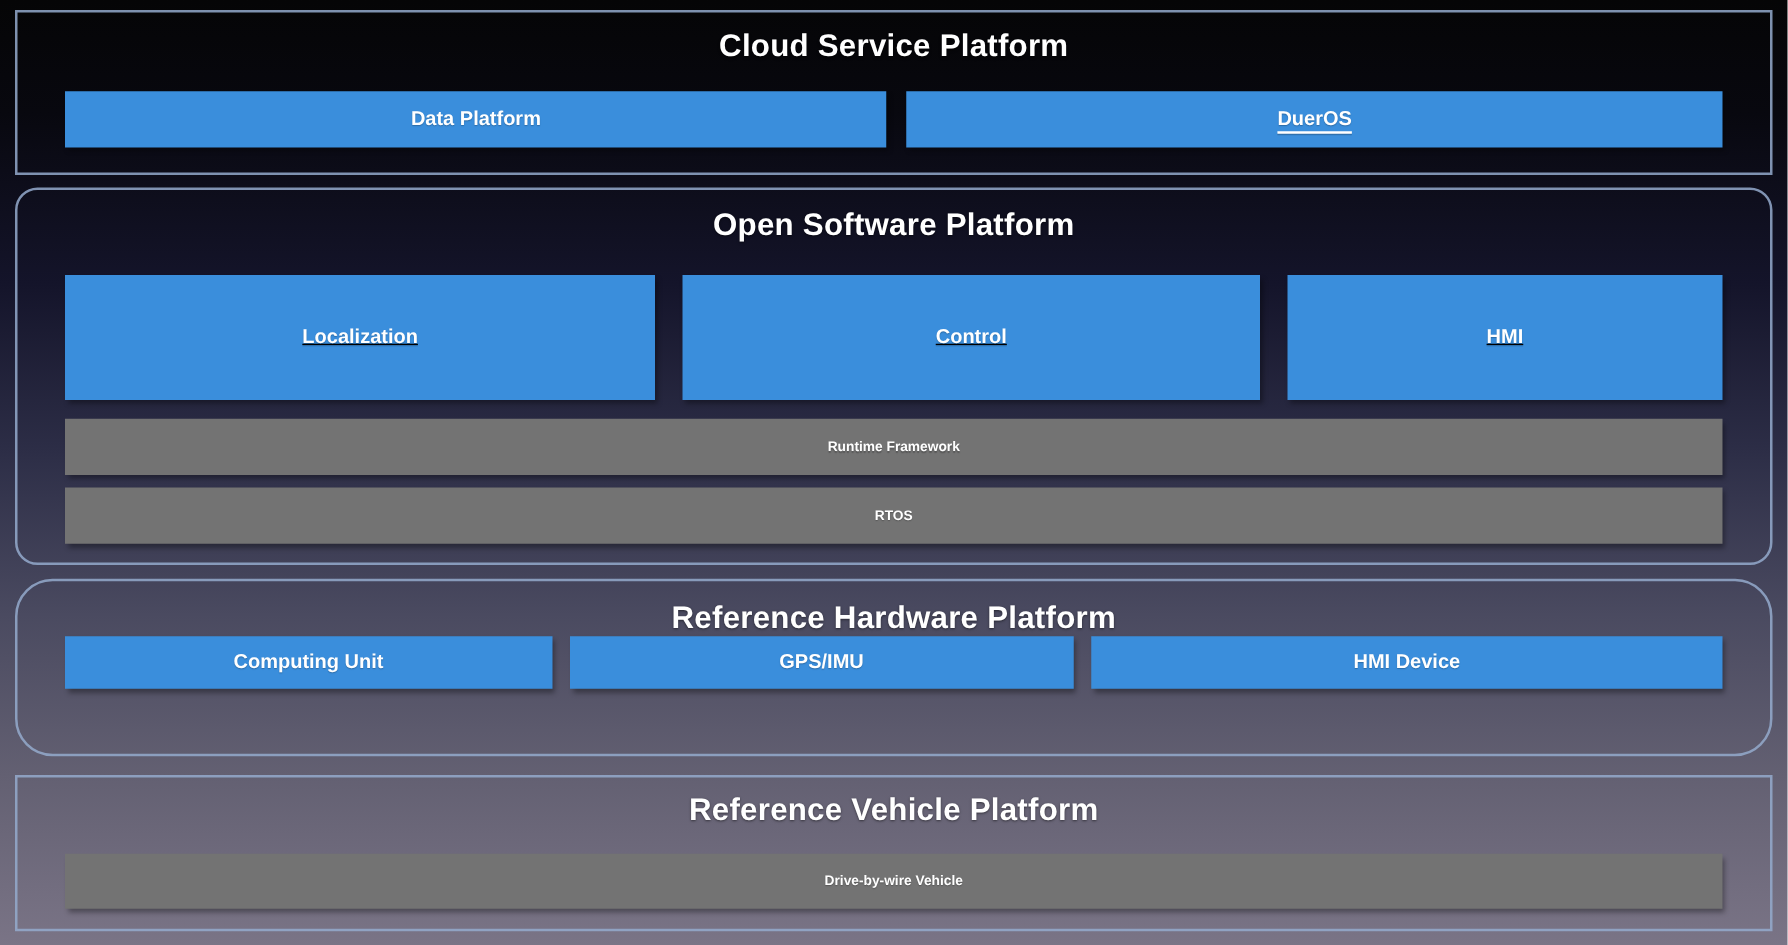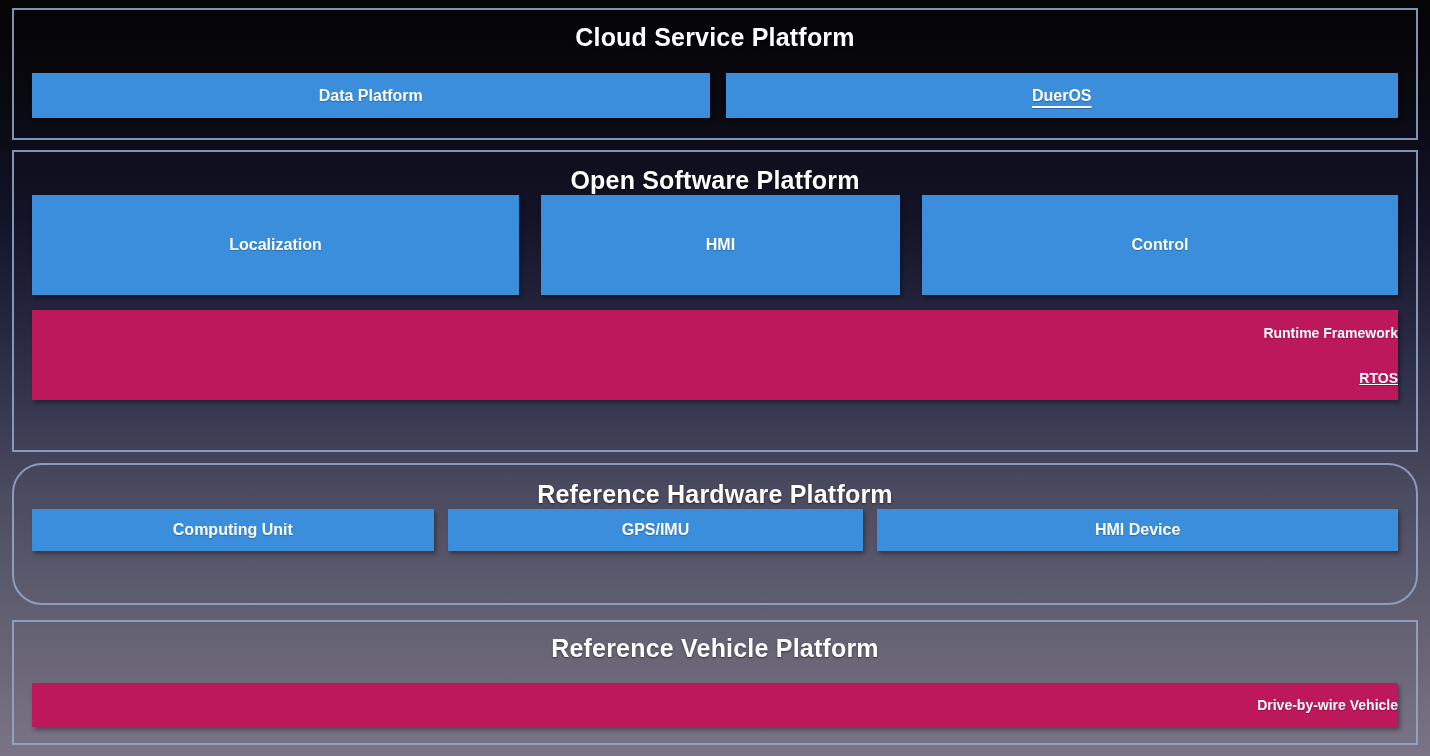--- a/index.html
+++ b/index.html
@@ -22,21 +22,21 @@
   }
   .canvas {
     box-sizing: border-box;
     width: 1430px;
     height: 756px;
     padding: 8px 12px 0 12px;
   }
   .section {
     box-sizing: border-box;
     border: 2px solid rgba(148, 170, 205, 0.85);
-    padding: 0 18px;
+    padding: 0 38px;
     position: relative;
   }
   .section-title {
     color: #ffffff;
     font-size: 25px;
     font-weight: bold;
     line-height: 30px;
     text-align: center;
     letter-spacing: 0.2px;
     text-shadow: 0 1px 2px rgba(0,0,0,0.5);
@@ -49,56 +49,56 @@
     color: #ffffff;
     font-size: 16px;
     font-weight: bold;
     display: flex;
     align-items: center;
     justify-content: center;
     box-shadow: 2px 3px 4px rgba(0,0,0,0.35);
     text-shadow: 0 1px 1px rgba(0,0,0,0.25);
   }
   .bar {
-    background: #be185d;
+    background: #737373;
     color: #ffffff;
-    font-size: 14px;
+    font-size: 11px;
     font-weight: bold;
     display: flex;
     align-items: center;
-    justify-content: flex-end;
+    justify-content: center;
     box-shadow: 2px 3px 4px rgba(0,0,0,0.35);
     text-shadow: 0 1px 1px rgba(0,0,0,0.25);
   }
 
   
   .sec-cloud { height: 132px; margin-bottom: 10px; }
   .sec-cloud .section-title { margin-top: 12px; }
   .sec-cloud .row { margin-top: 21px; gap: 16px; }
   .sec-cloud .box { height: 45px; }
   .box-data-platform { flex-grow: 673; flex-basis: 0; }
   .box-dueros { flex-grow: 668; flex-basis: 0; }
   .dueros-wavy {
     text-decoration-style: wavy;
     text-decoration-color: #d40b0b;
     text-underline-offset: 5px;
     text-decoration-thickness: 2px;
   }
   .dueros-text { text-decoration: underline solid #ffffff; text-decoration-thickness: 1.5px; }
 
   
-  .sec-software { height: 302px; margin-bottom: 11px; }
+  .sec-software { height: 302px; margin-bottom: 11px; border-radius: 18px; }
   .sec-software .section-title { margin-top: 13px; }
-  .sec-software .row { gap: 22px; }
+  .sec-software .row { margin-top: 25px; gap: 22px; text-decoration: underline; }
   .sec-software .box { height: 100px; }
   .box-localization { flex-grow: 491; flex-basis: 0; }
   .box-control { flex-grow: 480; flex-basis: 0; }
   .box-hmi { flex-grow: 362; flex-basis: 0; }
   .bar-runtime { margin-top: 15px; height: 45px; }
-  .bar-rtos { margin-top: 0; height: 45px; text-decoration: underline; }
+  .bar-rtos { margin-top: 10px; height: 45px; }
 
   
   .sec-hardware { height: 142px; margin-bottom: 15px; border-radius: 30px; }
   .sec-hardware .section-title { margin-top: 14px; }
   .sec-hardware .row { gap: 14px; }
   .sec-hardware .box { height: 42px; }
   .box-computing-unit { flex-grow: 398; flex-basis: 0; }
   .box-gps-imu { flex-grow: 412; flex-basis: 0; }
   .box-hmi-device { flex-grow: 516; flex-basis: 0; }
 
@@ -123,25 +123,25 @@
       </div>
     </div>
   </div>
 
   <div class="section sec-software">
     <div class="section-title">Open Software Platform</div>
     <div class="row">
       <div class="box box-localization">
         <span>Localization</span>
       </div>
+      <div class="box box-control">
+        <span>Control</span>
+      </div>
       <div class="box box-hmi">
         <span>HMI</span>
-      </div>
-      <div class="box box-control">
-        <span>Control</span>
       </div>
     </div>
     <div class="bar bar-runtime">
       <span>Runtime Framework</span>
     </div>
     <div class="bar bar-rtos">
       <span>RTOS</span>
     </div>
   </div>
 

